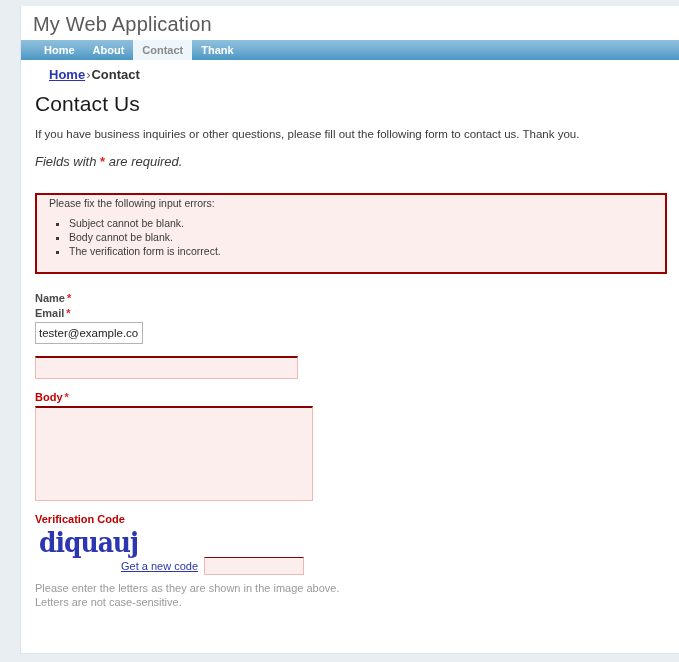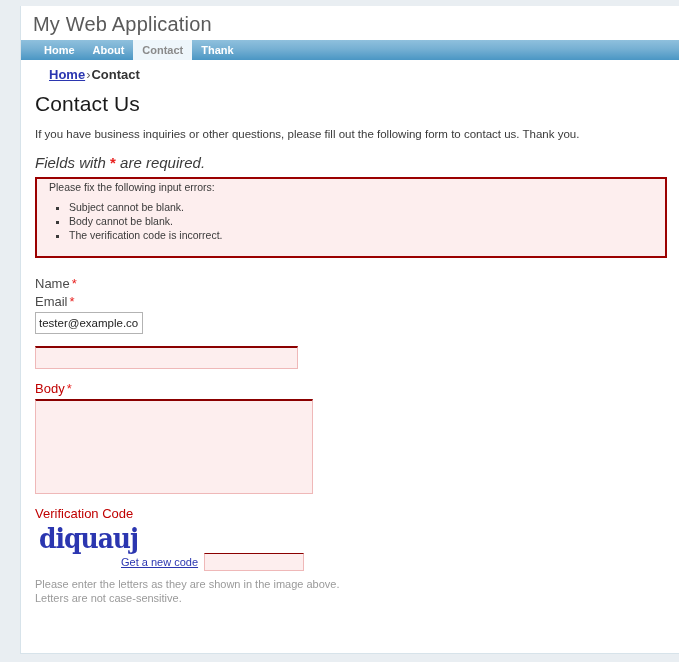--- a/index.html
+++ b/index.html
@@ -103,24 +103,24 @@
     line-height: 24px;
     letter-spacing: 0.1px;
   }
   p.intro {
     font-size: 11.5px;
     color: #3a3a3a;
     margin: 0 0 12px 0;
     line-height: 15px;
   }
   p.note {
-    font-size: 15px;
+    font-size: 13px;
     font-style: italic;
     color: #3a3a3a;
-    margin: 0 0 6px 0;
+    margin: 0 0 24px 0;
   }
   p.note .req {
     color: #e8201e;
     font-weight: bold;
     font-style: normal;
   }
   
   #error-summary {
     border: 2px solid #9b0000;
     background: #fdeeee;
@@ -140,22 +140,22 @@
     list-style: square;
   }
   #error-summary li {
     font-size: 10.5px;
     color: #3a3a3a;
     line-height: 14px;
   }
   
   label.f {
     display: block;
-    font-size: 13px;
-    font-weight: normal;
+    font-size: 11px;
+    font-weight: bold;
     color: #4a4a4a;
     margin: 0 0 3px 0;
   }
   label.f.err {
     color: #c00000;
   }
   label.f .req {
     color: #e8201e;
     padding-left: 2px;
   }
@@ -278,21 +278,21 @@
       <span>Fields with</span>
       <span class="req">*</span>
       <span>are required.</span>
     </p>
 
     <div id="error-summary">
       <p>Please fix the following input errors:</p>
       <ul>
         <li>Subject cannot be blank.</li>
         <li>Body cannot be blank.</li>
-        <li>The verification code is incorrect.</li>
+        <li>The verification form is incorrect.</li>
       </ul>
     </div>
 
     <form>
 
       <label class="f">
         <span>Name</span><span class="req">*</span>
       </label>
 
       <label class="f">

